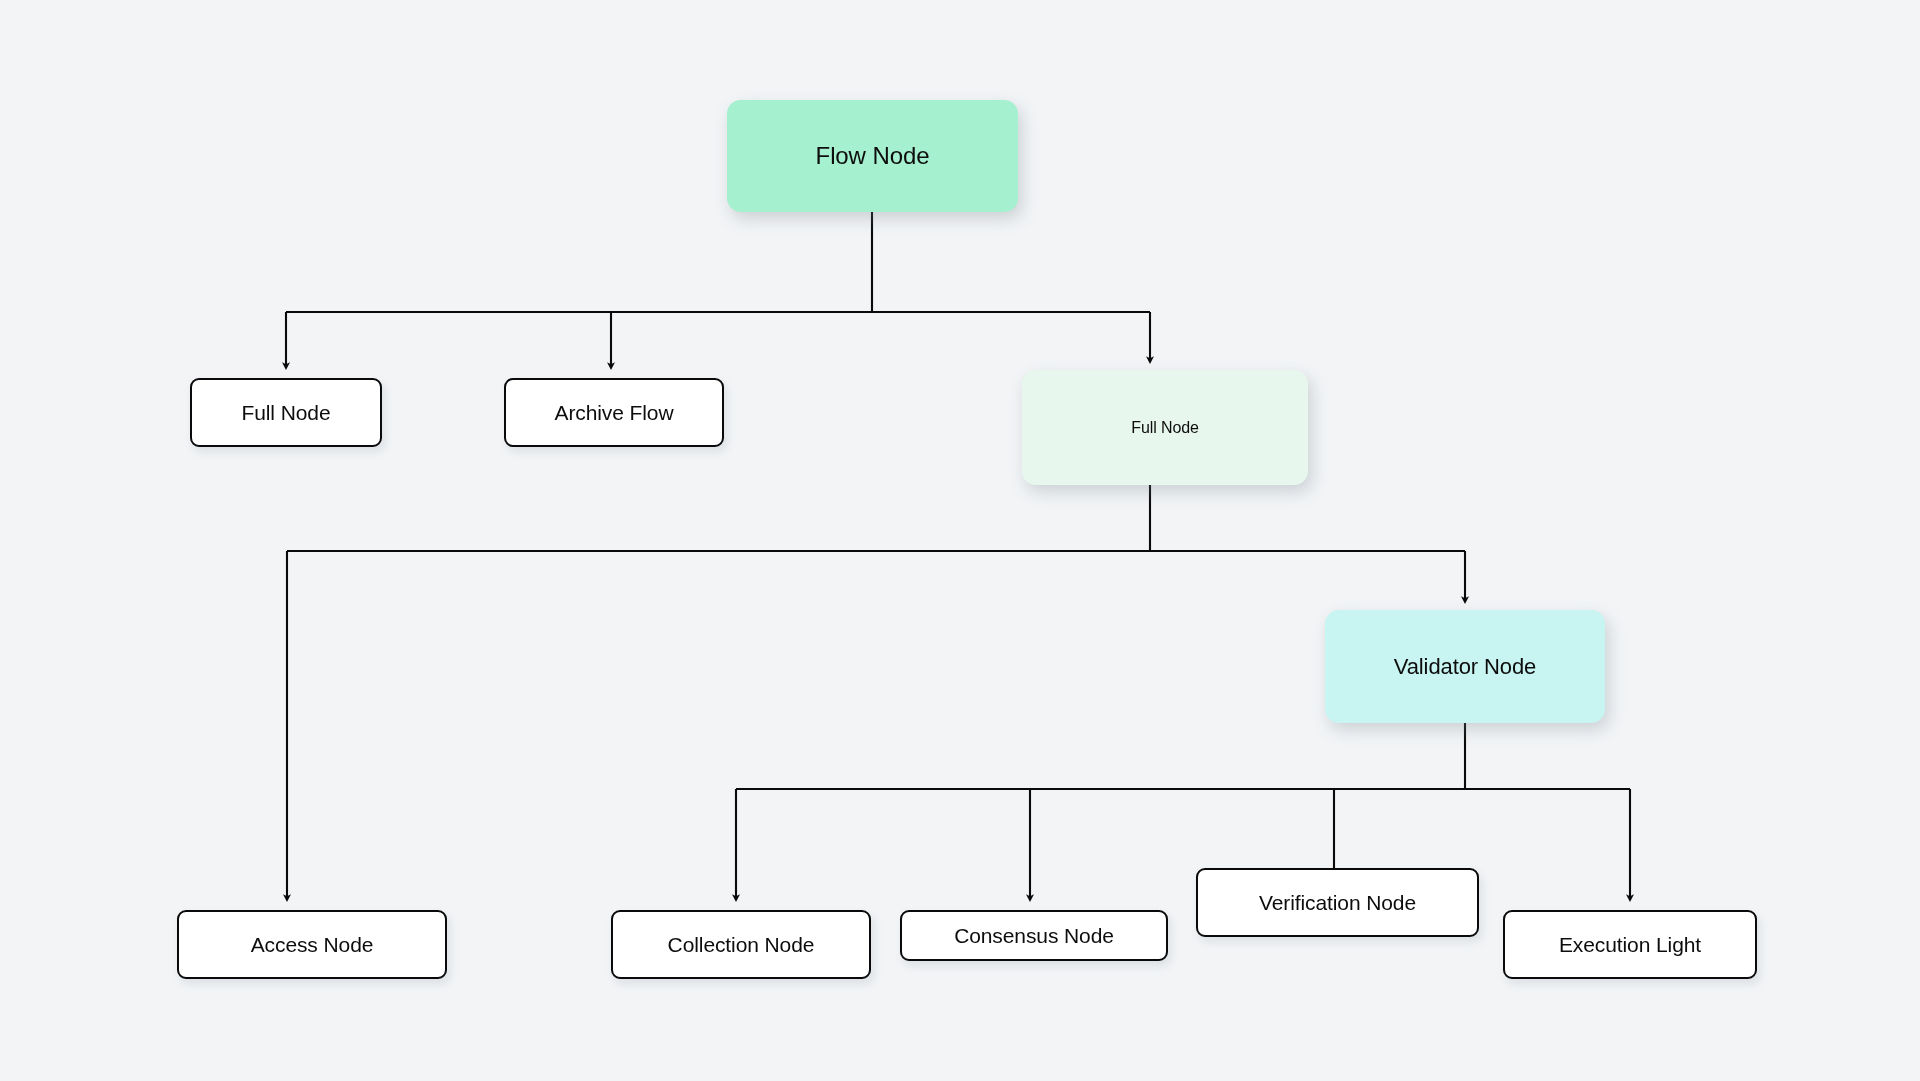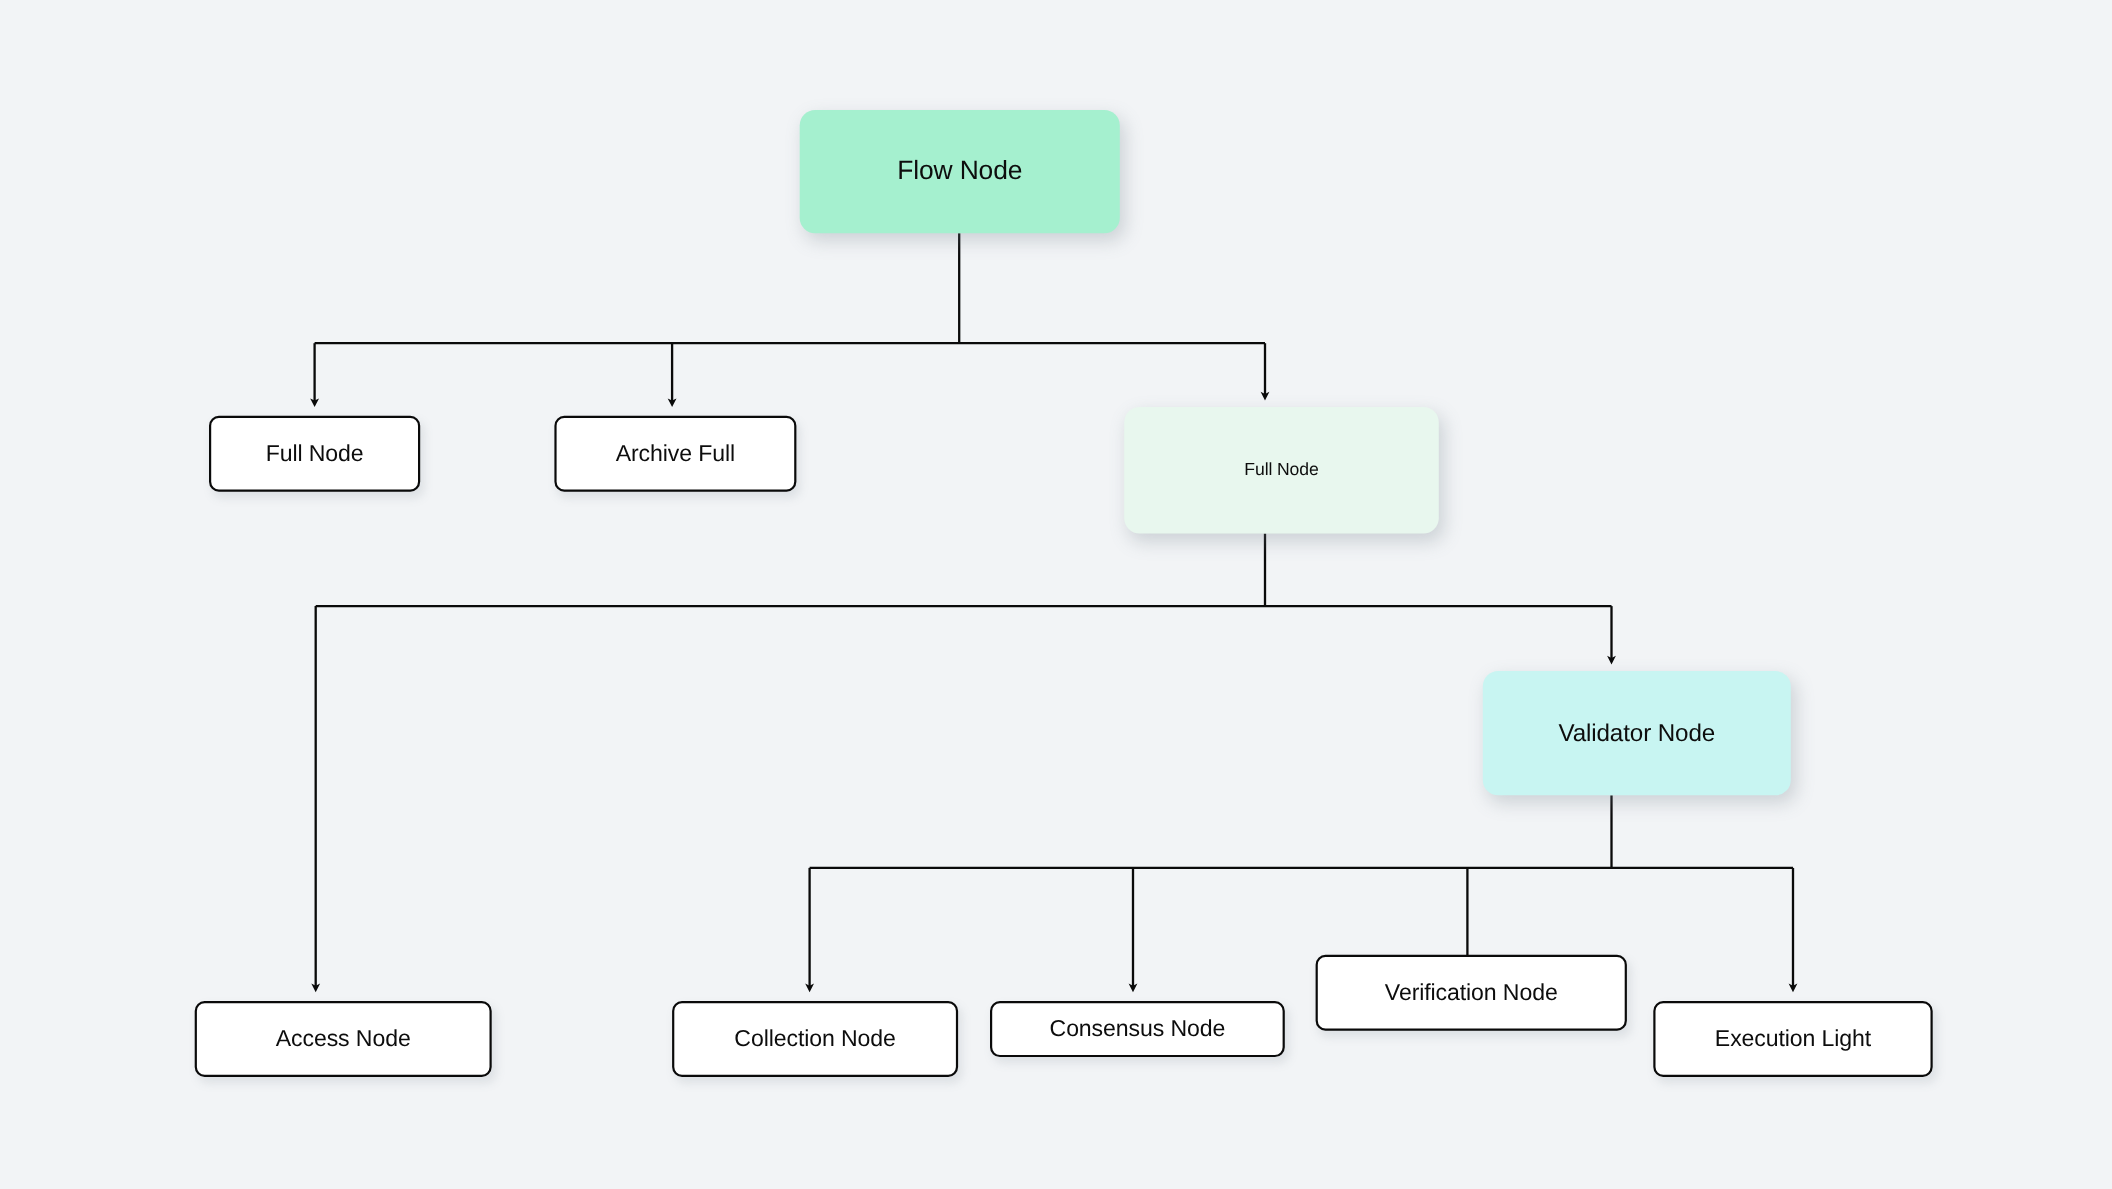--- a/index.html
+++ b/index.html
@@ -49,21 +49,21 @@
     box-shadow: 3px 5px 9px rgba(120,130,140,0.17);
   }
   
   .node-fill {
     border: none;
     border-radius: 14px;
     box-shadow: 4px 7px 16px rgba(120,132,144,0.30);
   }
   .node-root  { font-size: 24px; }
   .node-mid   { font-size: 16px; }
-  .node-sub   { font-size: 22px; margin-left: 23px; }
+  .node-sub   { font-size: 22px; }
 </style>
 </head>
 <body style="background: rgb(242, 244, 246);">
 
 <div id="diagram-canvas">
 
   <svg id="edge-layer" viewBox="0 0 1920 1081" width="1920" height="1081" xmlns="http://www.w3.org/2000/svg">
     <defs>
       <marker id="arrowhead" markerWidth="9" markerHeight="9" refX="4.2" refY="4.4" orient="auto" markerUnits="userSpaceOnUse">
         <path d="M0.4,0.4 L8.2,4.4 L0.4,8.4 L2.4,4.4 Z" fill="#0a0a0a"></path>
@@ -94,21 +94,21 @@
   </svg>
 
   <div id="node-layer">
       <div class="node node-fill node-root" style="left: 727px; top: 100px; width: 291px; height: 112px; background: rgb(165, 240, 207); color: rgb(13, 13, 13);">
         <span>Flow Node</span>
       </div>
       <div class="node node-leaf node-leaf" style="left: 190px; top: 378px; width: 192px; height: 69px; background: rgb(255, 255, 255); color: rgb(13, 13, 13);">
         <span>Full Node</span>
       </div>
       <div class="node node-leaf node-leaf" style="left: 504px; top: 378px; width: 220px; height: 69px; background: rgb(255, 255, 255); color: rgb(13, 13, 13);">
-        <span>Archive Full</span>
+        <span>Archive Flow</span>
       </div>
       <div class="node node-fill node-mid" style="left: 1022px; top: 370px; width: 286px; height: 115px; background: rgb(232, 247, 238); color: rgb(13, 13, 13);">
         <span>Full Node</span>
       </div>
       <div class="node node-fill node-sub" style="left: 1325px; top: 610px; width: 280px; height: 113px; background: rgb(200, 245, 242); color: rgb(13, 13, 13);">
         <span>Validator Node</span>
       </div>
       <div class="node node-leaf node-leaf" style="left: 177px; top: 910px; width: 270px; height: 69px; background: rgb(255, 255, 255); color: rgb(13, 13, 13);">
         <span>Access Node</span>
       </div>

